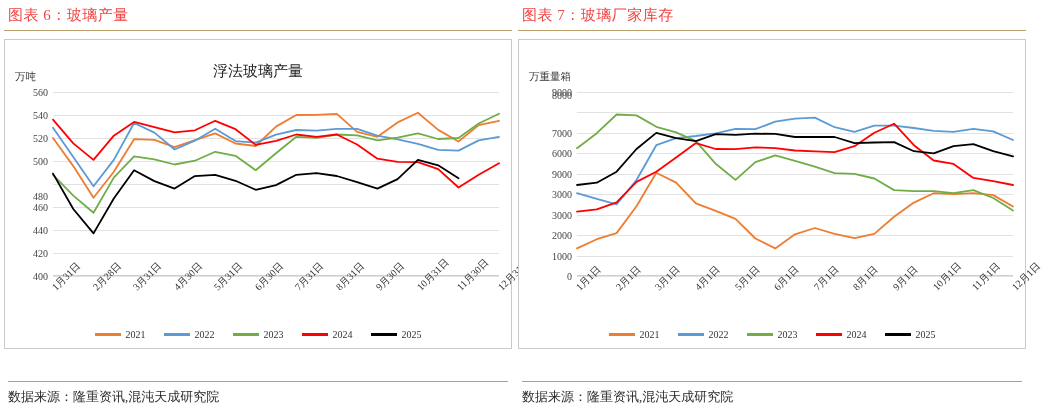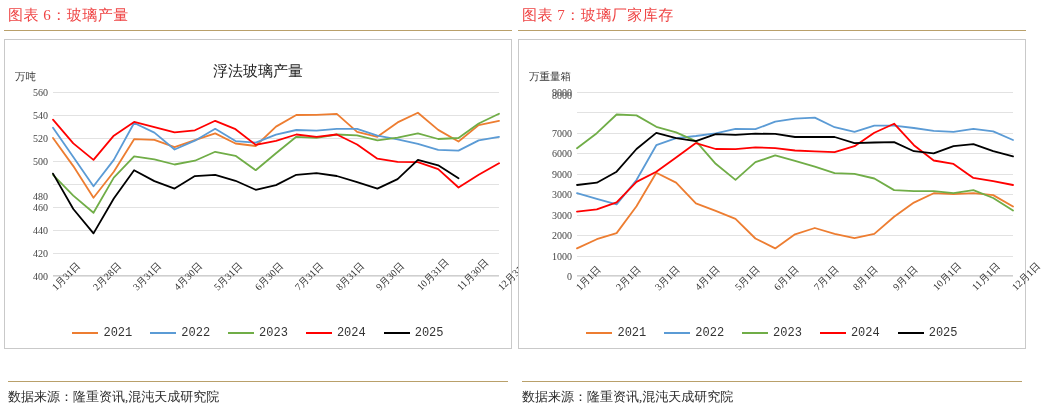--- a/index.html
+++ b/index.html
@@ -82,21 +82,21 @@
   }
   svg.series{position:absolute;inset:0;overflow:visible;}
   .legend{
     position:absolute;
     bottom:8px;left:0;right:0;
     display:flex;justify-content:center;align-items:center;
     gap:18px;
   }
   .legend-item{display:flex;align-items:center;gap:5px;}
   .legend-swatch{width:26px;height:2.5px;display:block;}
-  .legend-label{font-size:12px;color:#333;font-family:Liberation Mono, monospace;}
+  .legend-label{font-size:10px;color:#333;}
   .source{
     position:absolute;
     bottom:10px;left:4px;right:4px;
     border-top:1.5px solid #b9a06a;
     padding-top:6px;
     font-size:13px;
     color:#2b2b2b;
     margin-top:32px;
   }
 </style>

